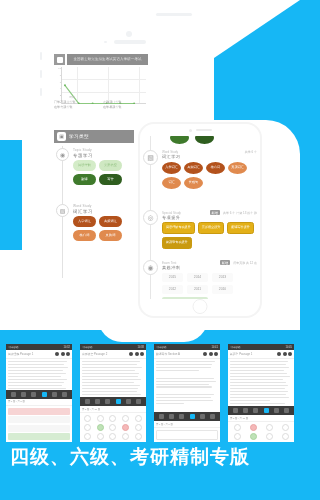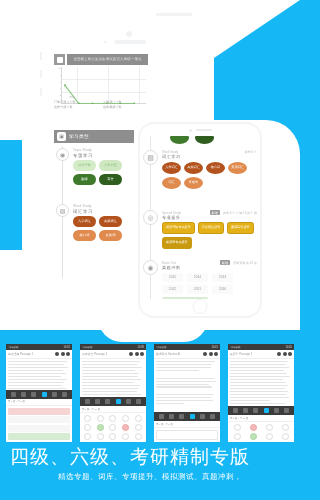--- a/index.html
+++ b/index.html
@@ -217,21 +217,21 @@
     width:7px; height:7px; border-radius:50%; border:.5px solid #dcdcdc;
     background:#ffffff; margin:0 auto;
   }
   .t-circ.wrong{ background:#f5b8b8; border-color:#eaa5a5; }
   .t-circ.right{ background:#bfe2b7; border-color:#a9d49f; }
   .t-box{ margin:2px; height:10px; border:.5px solid #e6e6e6; border-radius:1px; }
 
   
   .copy{ position:absolute; left:0; top:446px; width:300px; padding:0 10px; }
   .copy-title{
-    font-size:19px; color:#ffffff; font-weight:normal; letter-spacing:1px;
+    font-size:19px; color:#ffffff; font-weight:bold; letter-spacing:1px;
     line-height:1.15; white-space:nowrap;
   }
   .copy-sub1{
     font-size:7.5px; color:#ffffff; letter-spacing:.5px;
     margin-top:4px; text-align:center;
   }
   .copy-sub2{
     font-size:7.5px; color:#ffffff; letter-spacing:.5px;
     margin-top:2px; text-align:right; padding-right:6px;
   }
@@ -590,14 +590,13 @@
       <span class="t-circ"></span>
       <span class="t-circ right"></span>
       <span class="t-circ"></span>
       <span class="t-circ"></span>
     </div>
   </div>
 </div>
 
 <div class="copy">
   <div class="copy-title">四级、六级、考研精制专版</div>
-  <div class="copy-sub1">精选专题、词库、专项提升、模拟测试、真题冲刺，</div>
 </div>
 
 </body></html>

